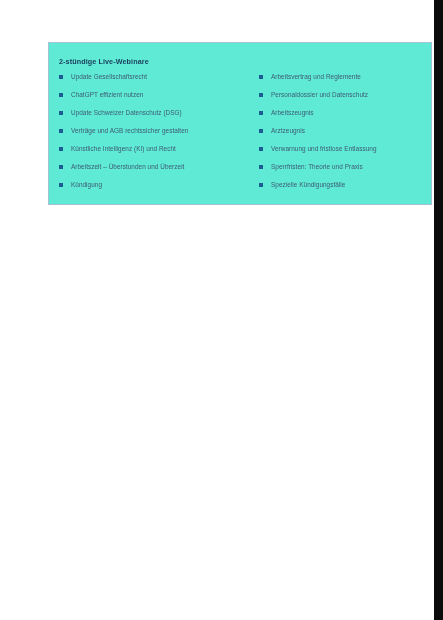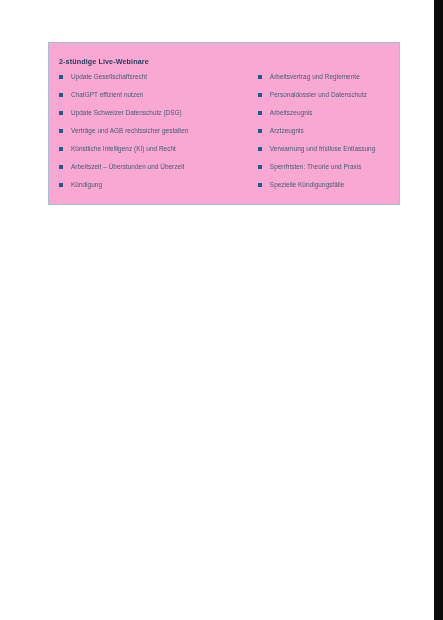--- a/index.html
+++ b/index.html
@@ -34,25 +34,25 @@
     width: 9px;
     height: 620px;
     background: #0b0b0b;
   }
 
   
   .webinar-panel {
     position: absolute;
     left: 48px;
     top: 42px;
-    width: 352px;
+    width: 384px;
     height: 163px;
     box-sizing: border-box;
     border: 1px solid #a7c0d6;
-    background: #f9a8d4;
+    background: #5eead4;
   }
 
   .panel-title {
     position: absolute;
     left: 10px;
     top: 8px;
     font-size: 7.2px;
     font-weight: bold;
     letter-spacing: 0.1px;
     color: #1c3c5c;

